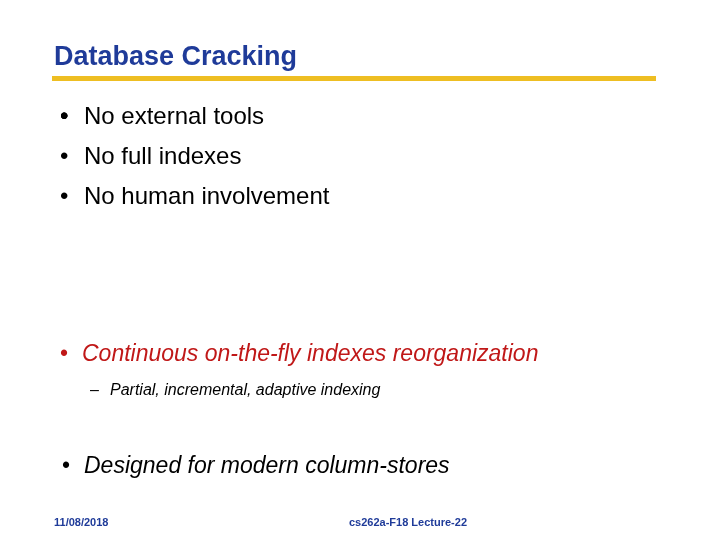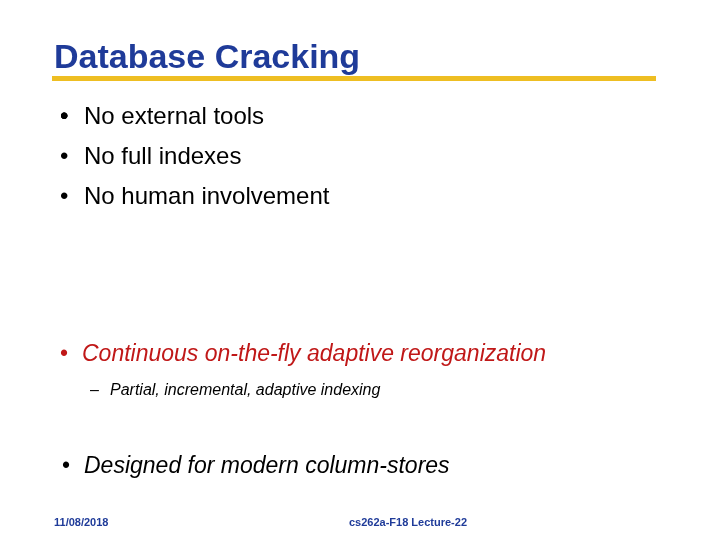--- a/index.html
+++ b/index.html
@@ -20,21 +20,21 @@
     width: 720px;
     height: 540px;
     background: #ffffff;
   }
 
   
   .title {
     position: absolute;
     left: 54px;
     top: 40px;
-    font-size: 34px;
+    font-size: 27px;
     font-weight: bold;
     color: #1F3B99;
     letter-spacing: 0px;
     white-space: nowrap;
     line-height: 32px;
   }
 
   .title-rule {
     position: absolute;
     left: 52px;
@@ -194,21 +194,21 @@
       </li>
       <li class="lvl1">
         <span class="bullet-dot">•</span>
         <span>No human involvement</span>
       </li>
     </ul>
   </div>
 
   <div class="redline">
     <span class="bullet-dot">•</span>
-    <span>Continuous on-the-fly adaptive reorganization</span>
+    <span>Continuous on-the-fly indexes reorganization</span>
   </div>
 
   <div class="sub-bullet">
     <span class="dash">–</span>
     <span>Partial, incremental, adaptive indexing</span>
   </div>
 
   <div class="blackline">
     <span class="bullet-dot">•</span>
     <span>Designed for modern column-stores</span>

